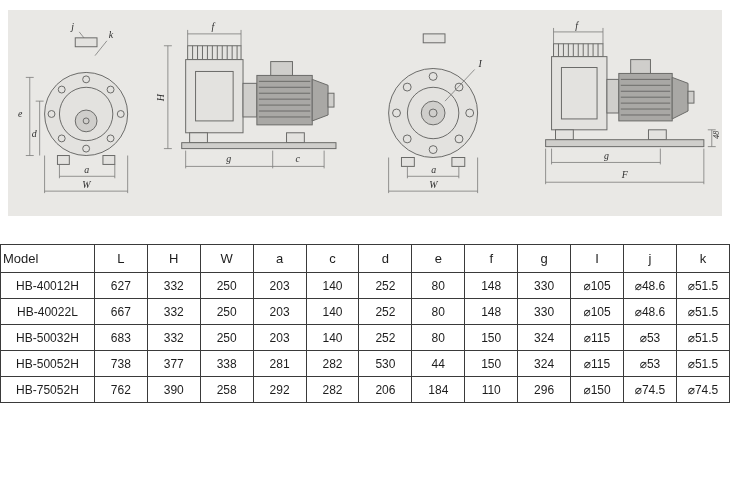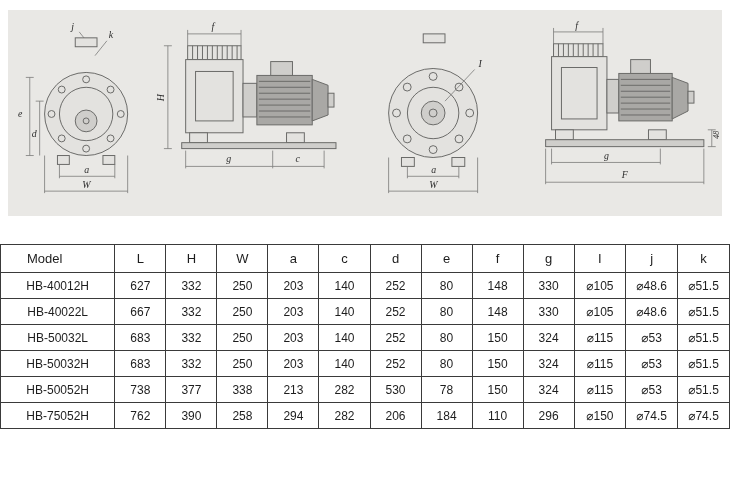--- a/index.html
+++ b/index.html
@@ -22,21 +22,21 @@
     font-family:"Liberation Serif",serif;font-style:italic;
     font-size:10px;fill:#2e2e2e;
   }
   .table-wrap{margin-top:28px;display:flex;justify-content:center;}
   table{border-collapse:collapse;background:#fff;}
   th,td{
     border:1px solid #3a3a3a;font-size:12px;color:#1d1d1d;
     text-align:center;height:25px;padding:0 3px;white-space:nowrap;
   }
   th{font-weight:normal;font-size:13px;height:27px;}
-  th:first-child{width:88px;text-align:left;padding-left:26px;}
+  th:first-child{width:88px;text-align:left;padding-left:2px;}
   th:not(:first-child){width:46px;}
 </style>
 </head>
 <body>
 
 <div class="diagram-panel">
 
   <svg width="150" height="192" viewBox="0 0 150 192">
     <text class="dim" x="64" y="12">j</text>
     <line class="dimline" x1="72" y1="14" x2="80" y2="24"></line>
@@ -240,70 +240,55 @@
           <td>140</td>
           <td>252</td>
           <td>80</td>
           <td>148</td>
           <td>330</td>
           <td>⌀105</td>
           <td>⌀48.6</td>
           <td>⌀51.5</td>
         </tr>
         <tr>
-          <td>HB-50032L</td>
-          <td>683</td>
-          <td>332</td>
-          <td>250</td>
-          <td>203</td>
-          <td>140</td>
-          <td>252</td>
-          <td>80</td>
-          <td>150</td>
-          <td>324</td>
-          <td>⌀115</td>
-          <td>⌀53</td>
-          <td>⌀51.5</td>
-        </tr>
-        <tr>
           <td>HB-50032H</td>
           <td>683</td>
           <td>332</td>
           <td>250</td>
           <td>203</td>
           <td>140</td>
           <td>252</td>
           <td>80</td>
           <td>150</td>
           <td>324</td>
           <td>⌀115</td>
           <td>⌀53</td>
           <td>⌀51.5</td>
         </tr>
         <tr>
           <td>HB-50052H</td>
           <td>738</td>
           <td>377</td>
           <td>338</td>
-          <td>213</td>
+          <td>281</td>
           <td>282</td>
           <td>530</td>
-          <td>78</td>
+          <td>44</td>
           <td>150</td>
           <td>324</td>
           <td>⌀115</td>
           <td>⌀53</td>
           <td>⌀51.5</td>
         </tr>
         <tr>
           <td>HB-75052H</td>
           <td>762</td>
           <td>390</td>
           <td>258</td>
-          <td>294</td>
+          <td>292</td>
           <td>282</td>
           <td>206</td>
           <td>184</td>
           <td>110</td>
           <td>296</td>
           <td>⌀150</td>
           <td>⌀74.5</td>
           <td>⌀74.5</td>
         </tr>
       </tbody>

